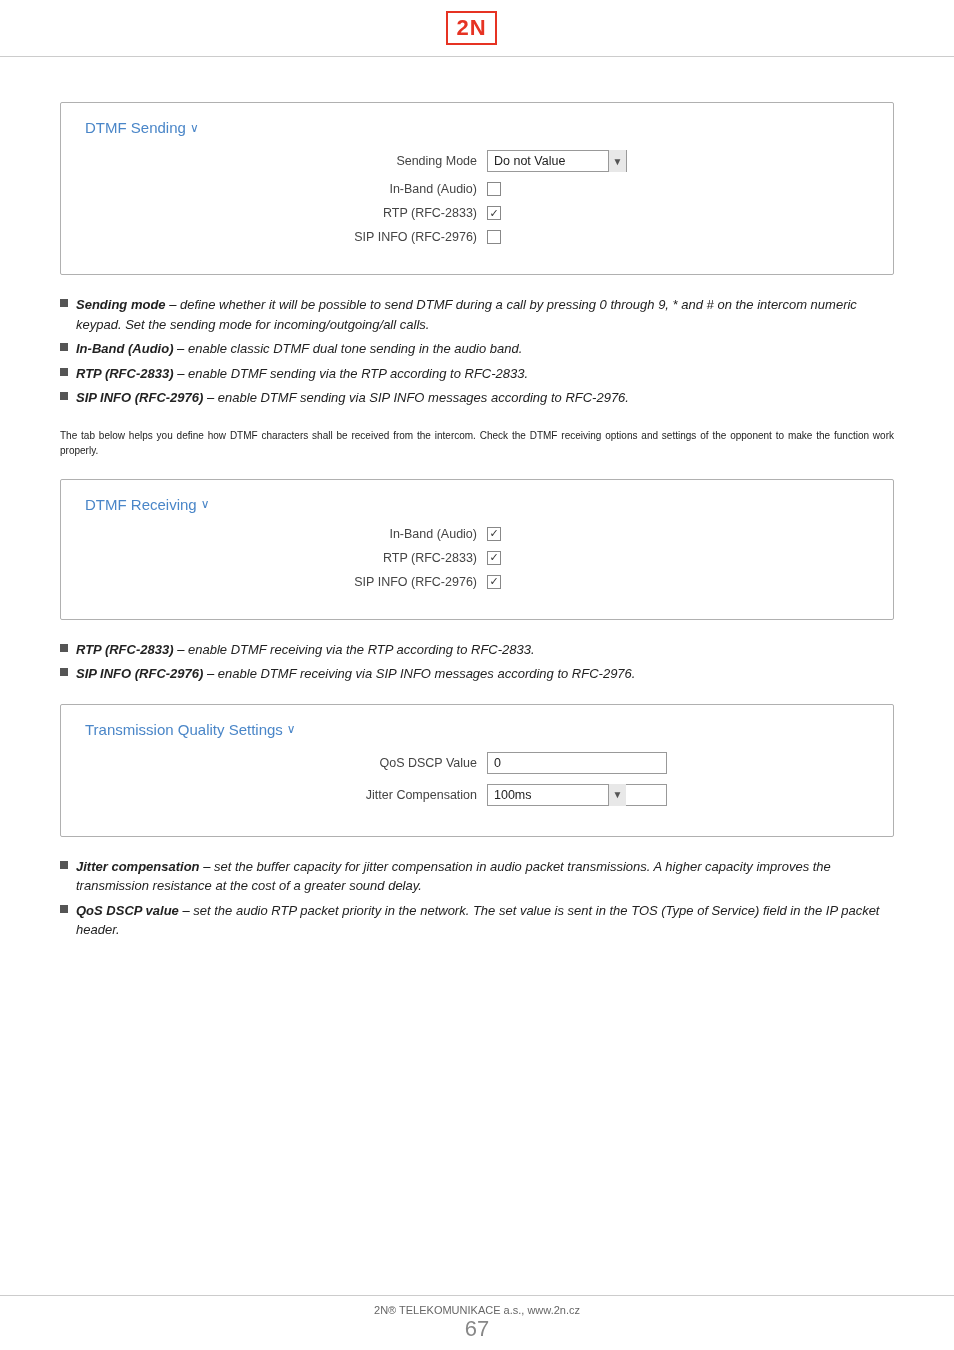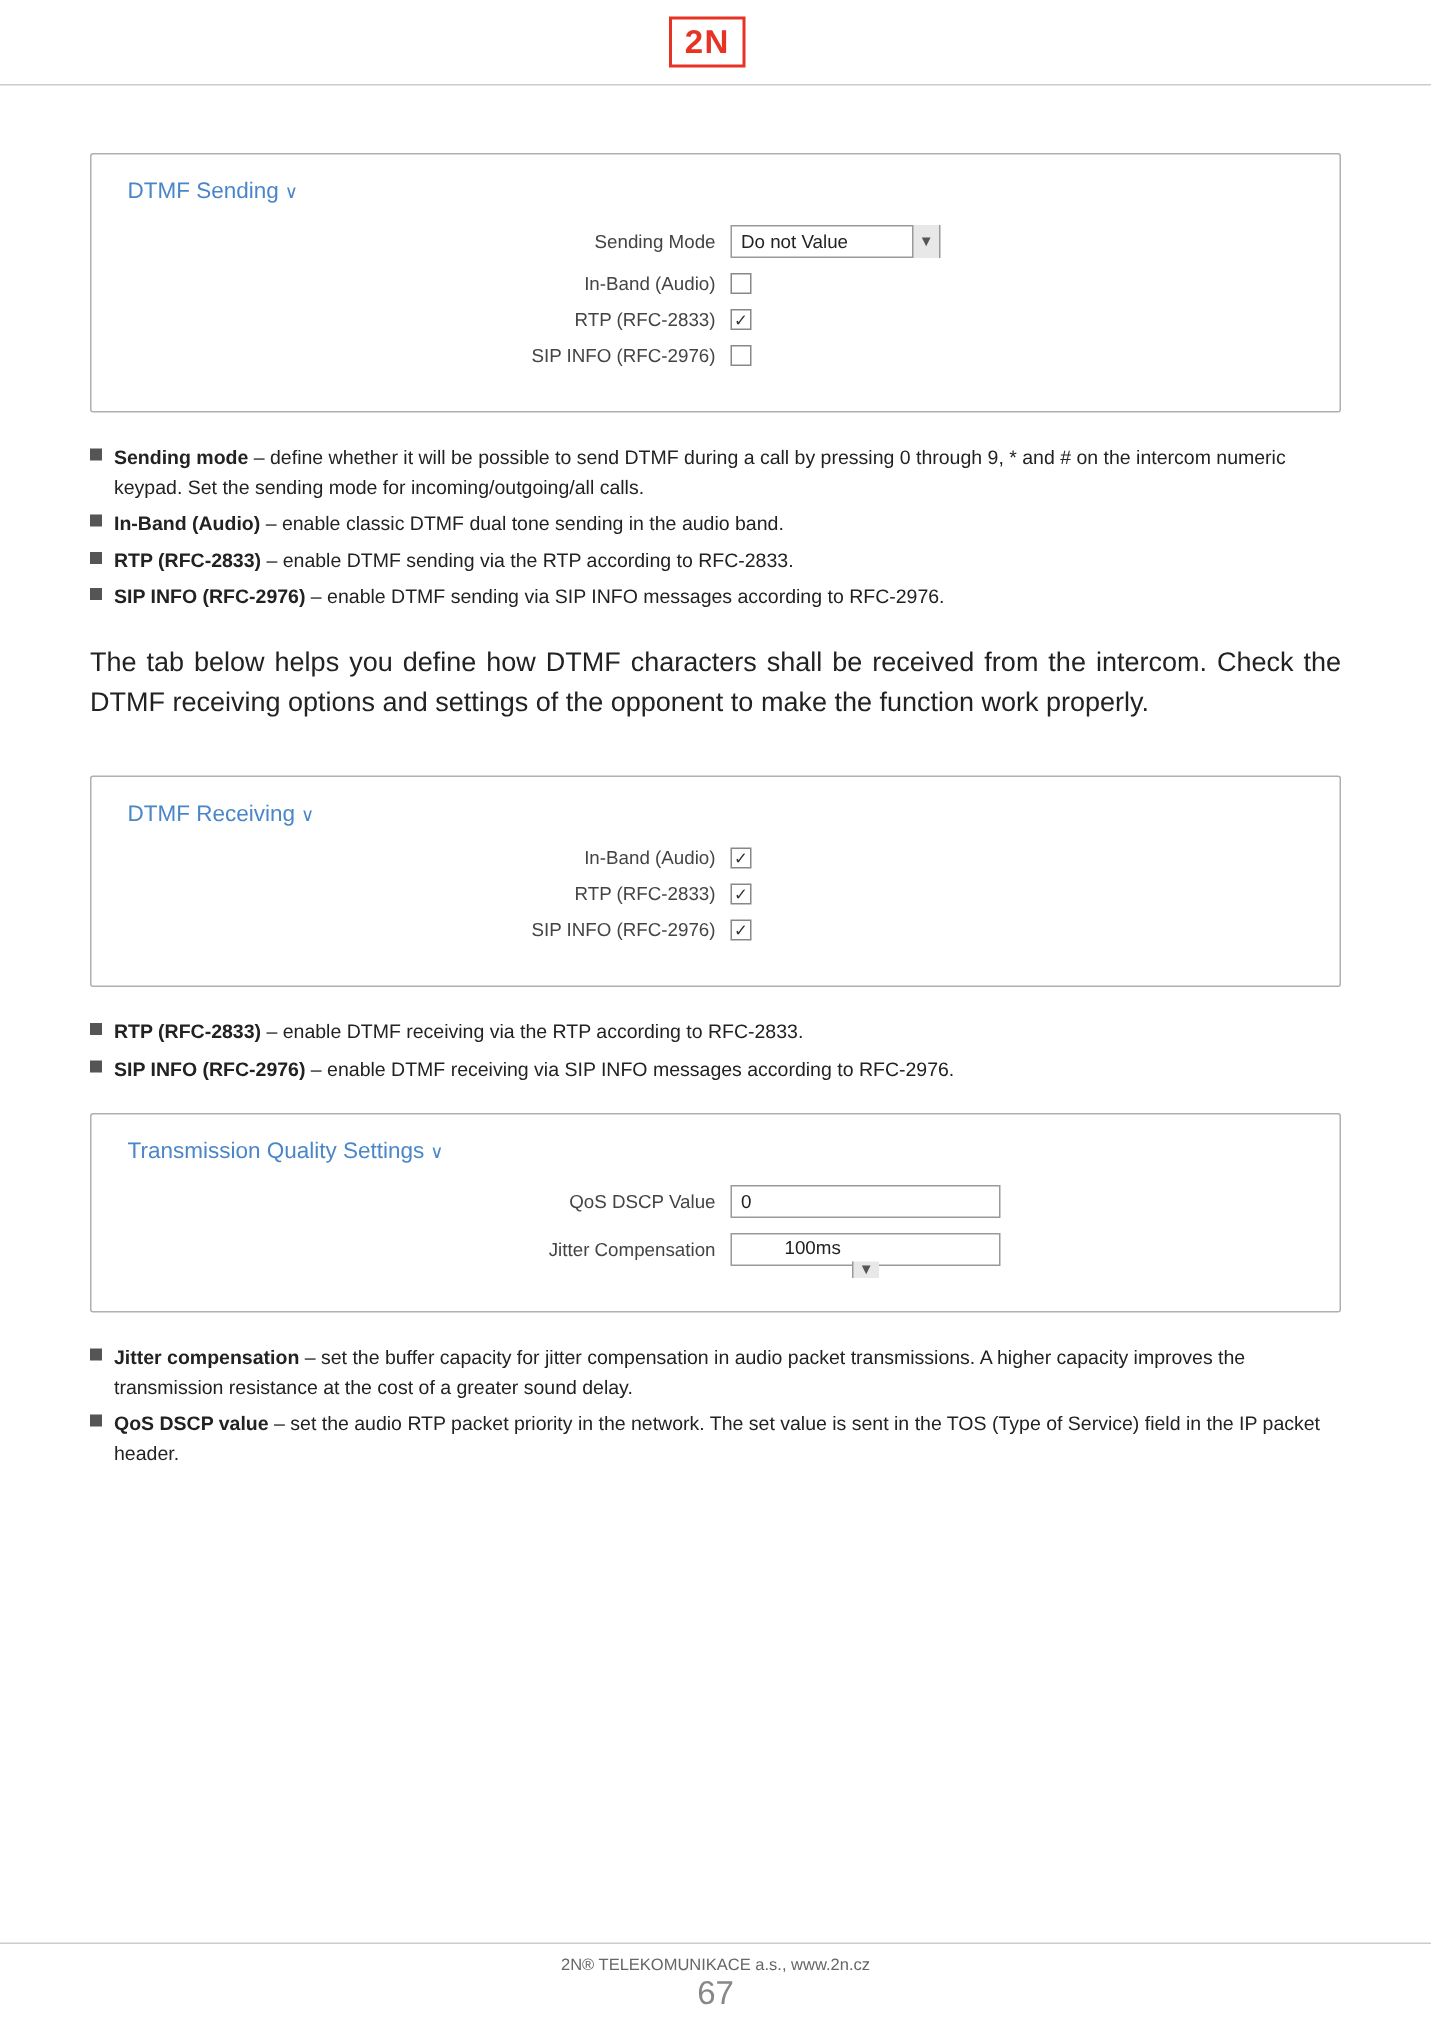--- a/index.html
+++ b/index.html
@@ -140,40 +140,41 @@
       padding: 0;
       list-style: none;
     }
     .bullet-list li {
       display: flex;
       align-items: flex-start;
       margin-bottom: 5px;
       font-size: 13px;
       line-height: 1.5;
       color: #222;
+      font-style: italic;
     }
     .bullet-square {
       display: inline-block;
       width: 8px;
       height: 8px;
       background: #555;
       margin-right: 8px;
       margin-top: 4px;
       flex-shrink: 0;
     }
     .bullet-list li b {
       font-weight: bold;
     }
 
     
     .para {
-      font-size: 18px;
+      font-size: 10px;
       line-height: 1.55;
       color: #222;
-      margin-bottom: 34px;
+      margin-bottom: 20px;
       text-align: justify;
     }
 
     
     .footer {
       position: absolute;
       bottom: 0;
       left: 0;
       right: 0;
       border-top: 1px solid #ccc;
@@ -309,21 +310,21 @@
     <div class="form-row">
       <div class="form-label">QoS DSCP Value</div>
       <div class="form-control">
         <input type="text" class="text-input" value="0" style="">
       </div>
     </div>
 
     <div class="form-row">
       <div class="form-label">Jitter Compensation</div>
       <div class="form-control">
-        <div class="select-wrapper" style="min-width:180px;flex-direction:column;">
+        <div class="select-wrapper" style="min-width:180px;">
           <span class="select-text">100ms</span>
           <div class="select-arrow">▼</div>
         </div>
       </div>
     </div>
   </div>
 
   <ul class="bullet-list">
     <li>
       <span class="bullet-square"></span>

